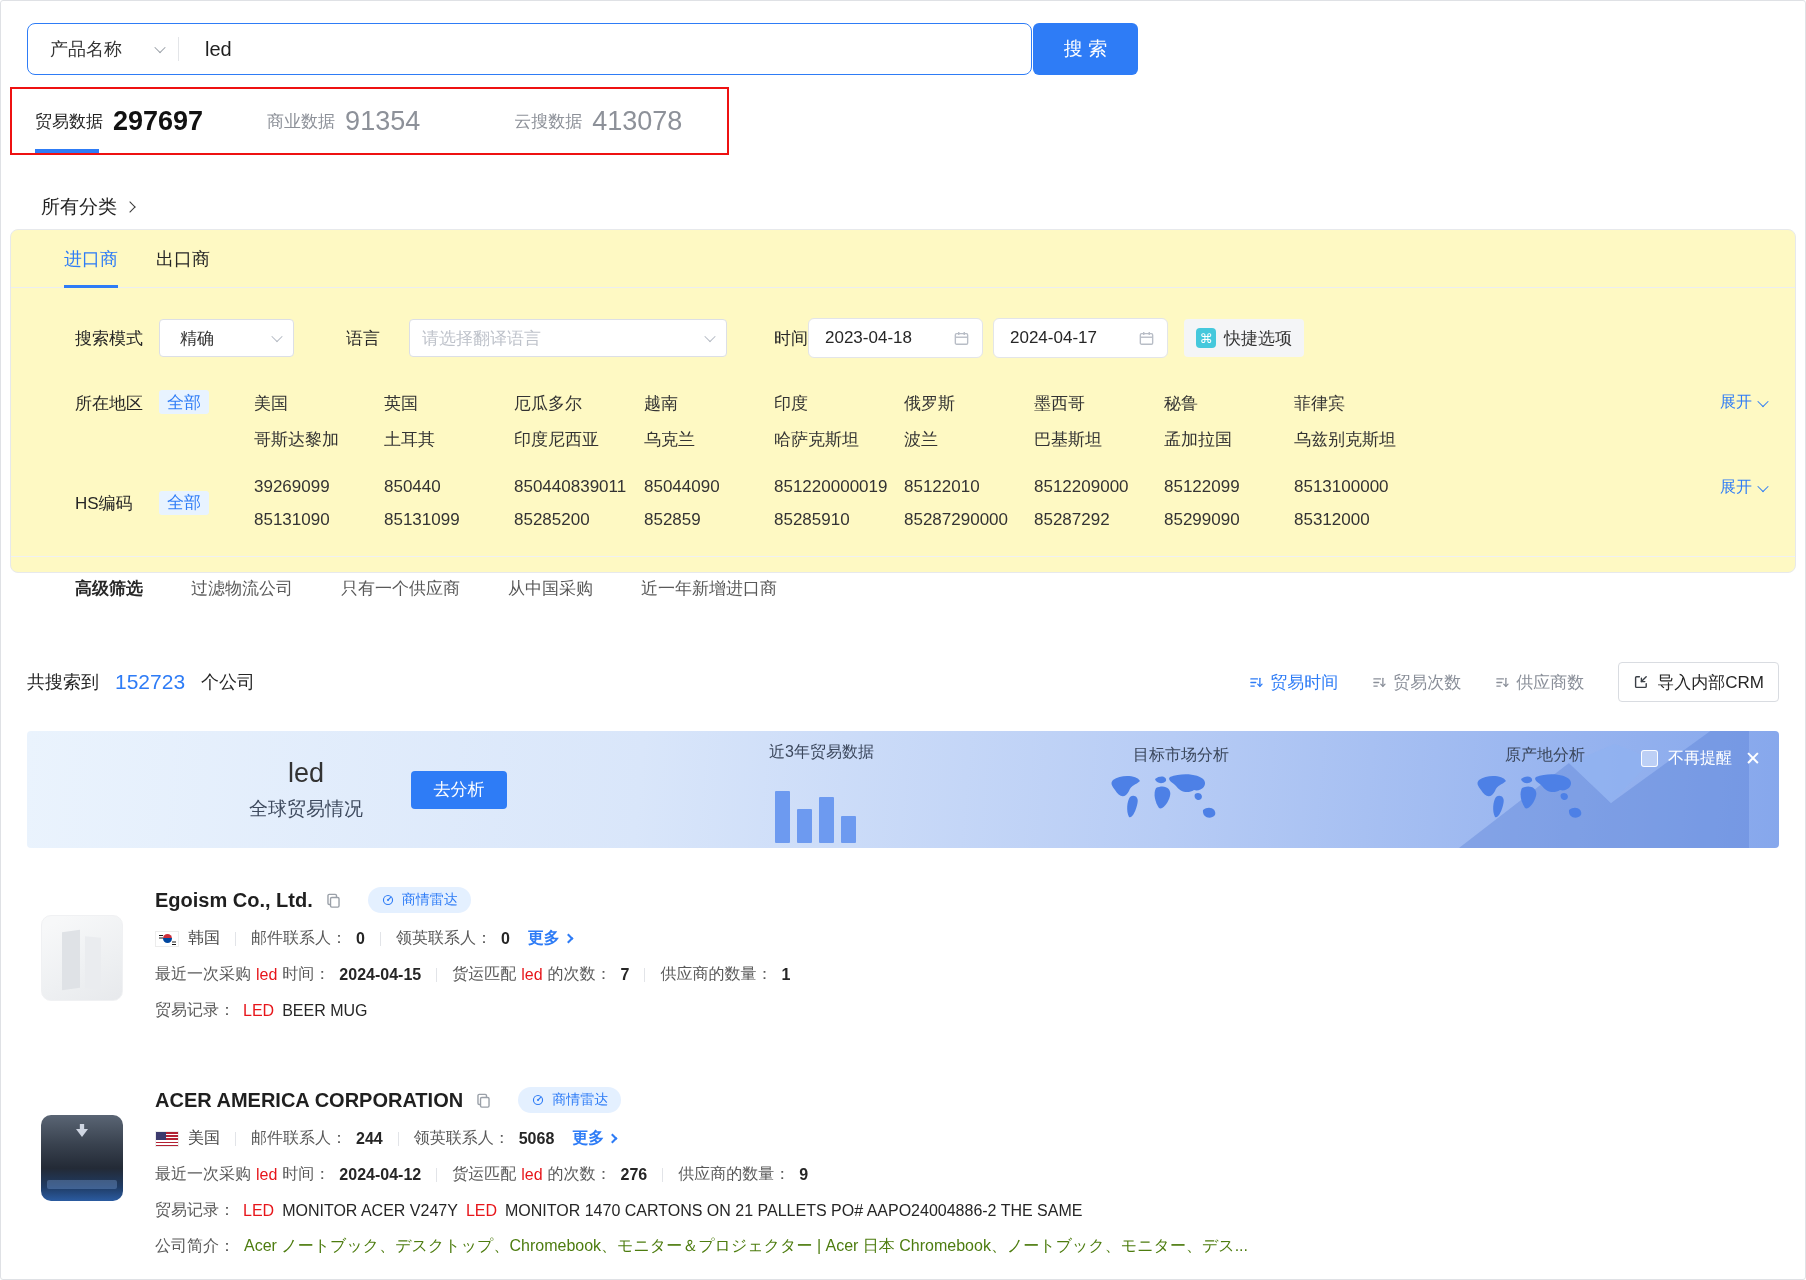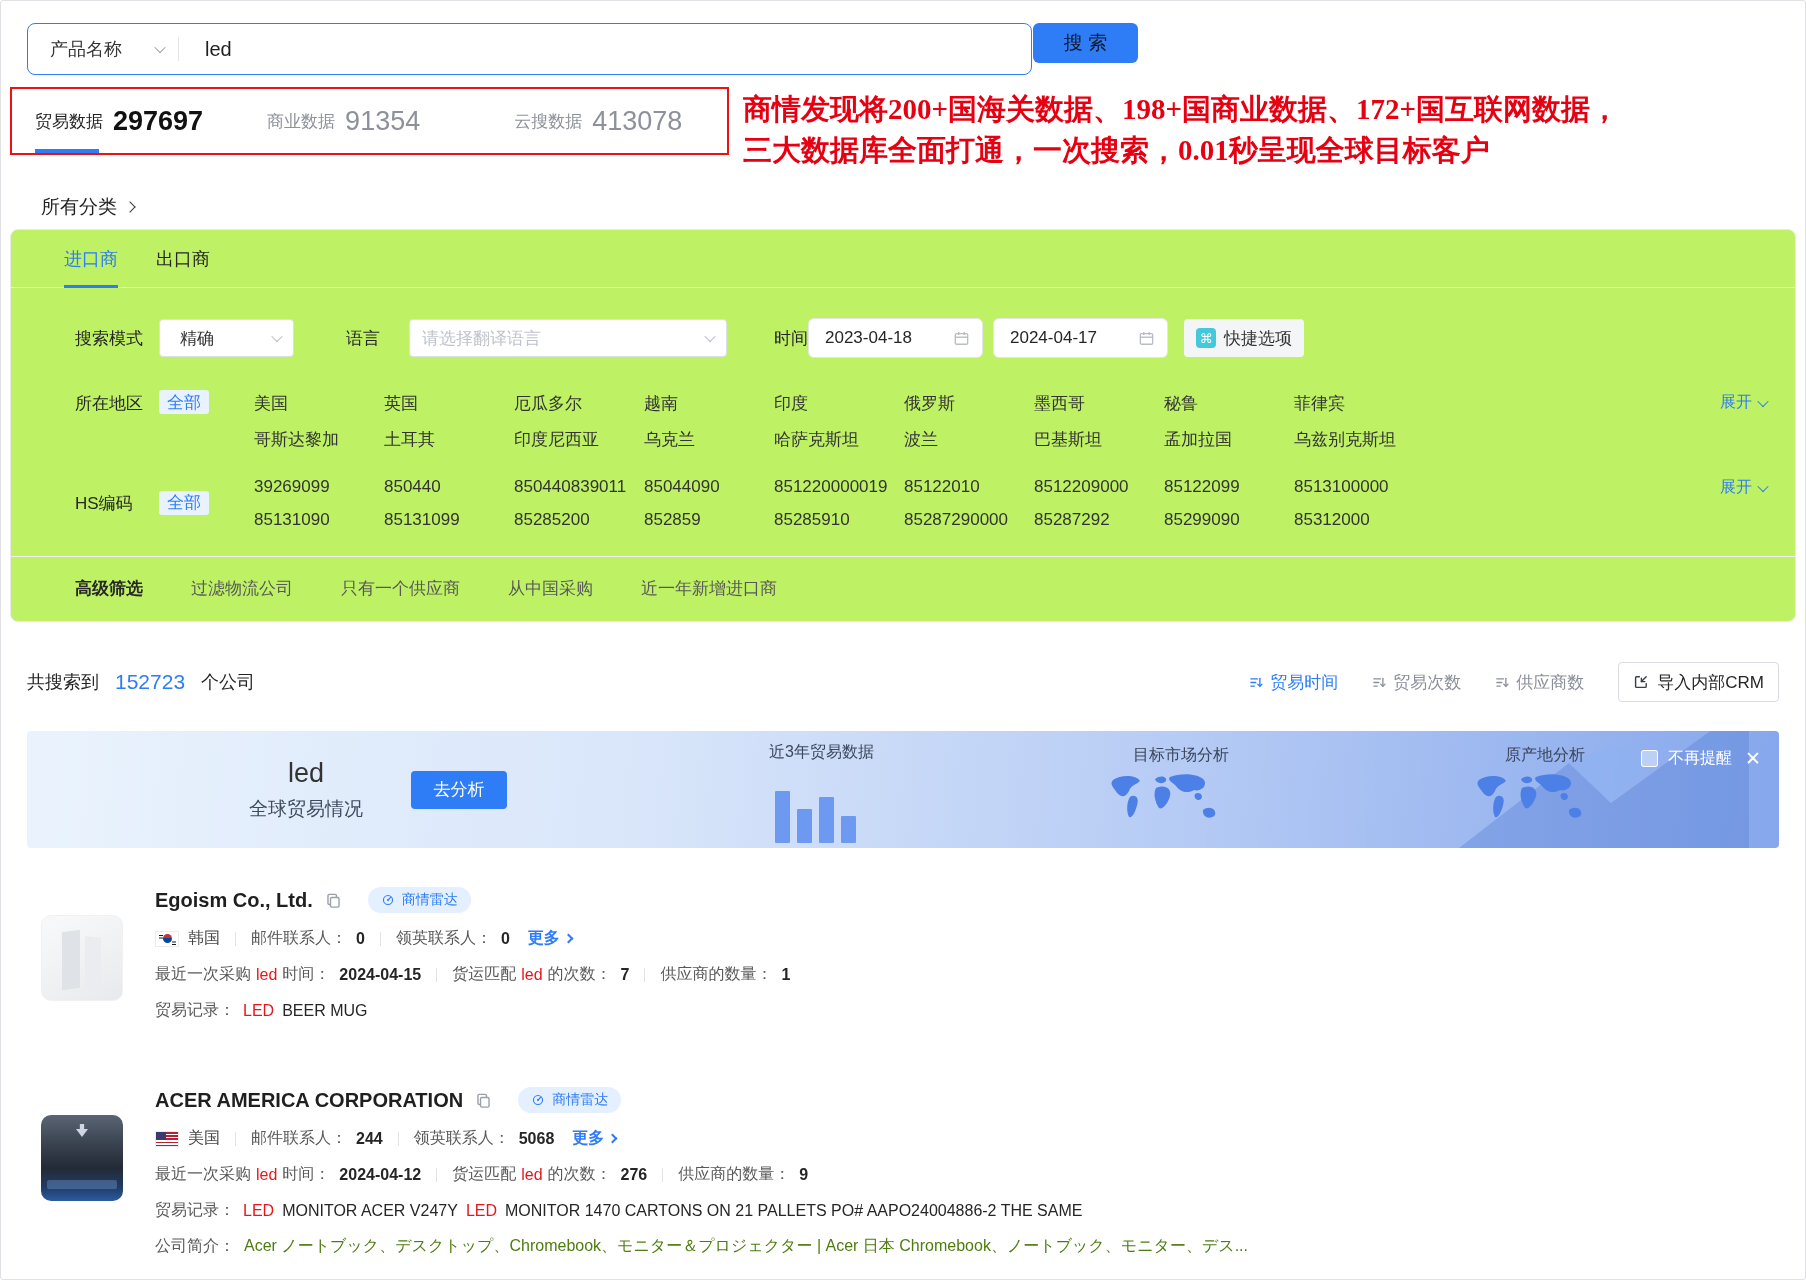--- a/index.html
+++ b/index.html
@@ -15,21 +15,21 @@
   html,body{width:1806px;height:1280px;overflow:hidden;}
   body{font-family:"Liberation Sans","DejaVu Sans",sans-serif;font-size:16px;color:var(--dark);background:#fff;position:relative;}
   .frame{position:absolute;inset:0;border:1px solid #dfe1e5;border-radius:3px;background:#fff;overflow:hidden;}
 
   
   .search-row{position:absolute;top:22px;left:26px;display:flex;align-items:stretch;}
   .search-box{width:1005px;height:52px;border:1px solid var(--accent);border-radius:8px;background:#fff;display:flex;align-items:center;}
   .cat-select{display:flex;align-items:center;justify-content:space-between;width:150px;padding:0 14px 0 22px;color:#333;font-size:18px;cursor:pointer;}
   .v-sep{width:1px;height:24px;background:#e3e5e8;}
   .query-input{border:none;outline:none;flex:1;margin-left:26px;font-size:20px;color:#1f1f1f;font-family:inherit;background:transparent;}
-  .search-btn{width:105px;height:40px;margin-left:1px;background:var(--accent);color:#0f172a;border:none;border-radius:6px;font-size:19px;font-family:inherit;cursor:pointer;}
+  .search-btn{width:105px;height:52px;margin-left:1px;background:var(--accent);color:#ffffff;border:none;border-radius:6px;font-size:19px;font-family:inherit;cursor:pointer;}
 
   
   .dtabs-box{position:absolute;top:86px;left:9px;width:719px;height:68px;border:2px solid #ee1111;display:flex;align-items:center;padding-left:23px;background:#fff;}
   .dt-group{display:flex;align-items:center;}
   .dt-group .dt-label{font-size:17px;color:var(--lite);}
   .dt-group .dt-count{font-size:27px;margin-left:10px;color:var(--lite);font-weight:500;}
   .dt-group.active .dt-label{color:#1f1f1f;}
   .dt-group.active .dt-count{color:#111;font-weight:700;}
   .dt-group:nth-child(1){margin-right:64px;}
   .dt-group:nth-child(2){margin-right:94px;}
@@ -37,21 +37,21 @@
   .annotation{position:absolute;left:742px;top:88px;width:1050px;color:var(--annot-red);font-family:"Liberation Serif","DejaVu Serif",serif;font-weight:700;font-size:29px;line-height:41px;}
 
   
   .breadcrumb{position:absolute;top:193px;left:40px;display:flex;align-items:center;gap:9px;font-size:19px;color:#1f1f1f;cursor:pointer;}
 
   .chev{display:inline-block;width:8px;height:8px;border-right:1.6px solid currentColor;border-bottom:1.6px solid currentColor;}
   .chev.down{transform:rotate(45deg) translate(-1px,-1px);}
   .chev.right{transform:rotate(-45deg);}
 
   
-  .filter-card{position:absolute;left:9px;right:9px;top:228px;height:393px;border:1px solid var(--bd);border-radius:8px;background:#bef264;}
+  .filter-card{position:absolute;left:9px;right:9px;top:228px;height:344px;border:1px solid var(--bd);border-radius:8px;background:#fef9c3;}
   .ftabs{height:58px;border-bottom:1px solid #eceef1;display:flex;align-items:center;padding-left:53px;gap:38px;font-size:18px;}
   .ftab{position:relative;height:100%;display:flex;align-items:center;color:var(--dark);cursor:pointer;}
   .ftab.active{color:var(--accent);}
   .ftab.active::after{content:'';position:absolute;left:0;right:0;bottom:-1px;height:3px;background:var(--accent);}
 
   .f-row{display:flex;align-items:center;padding-left:64px;position:relative;font-size:17px;}
   .f-label{width:84px;flex:none;color:var(--dark);}
   .row-basic{margin-top:30px;}
   .sel{height:38px;border:1px solid #dcdfe6;border-radius:4px;background:#fff;display:flex;align-items:center;justify-content:space-between;padding:0 12px;cursor:pointer;}
   .sel .chev{color:#b4bac4;}
@@ -177,24 +177,20 @@
     </div>
     <div class="dt-group">
       <span class="dt-label">商业数据</span>
       <span class="dt-count">91354</span>
     </div>
     <div class="dt-group">
       <span class="dt-label">云搜数据</span>
       <span class="dt-count">413078</span>
     </div>
     <i class="dt-underline"></i>
-  </div>
-  <div class="annotation">
-    <div>商情发现将200+国海关数据、198+国商业数据、172+国互联网数据，</div>
-    <div>三大数据库全面打通，一次搜索，0.01秒呈现全球目标客户</div>
   </div>
 
   <div class="breadcrumb">
     <span>所有分类</span>
     <i class="chev right" style="color:#3a3a3a"></i>
   </div>
 
   <div class="filter-card">
     <div class="ftabs">
       <div class="ftab active">进口商</div>

